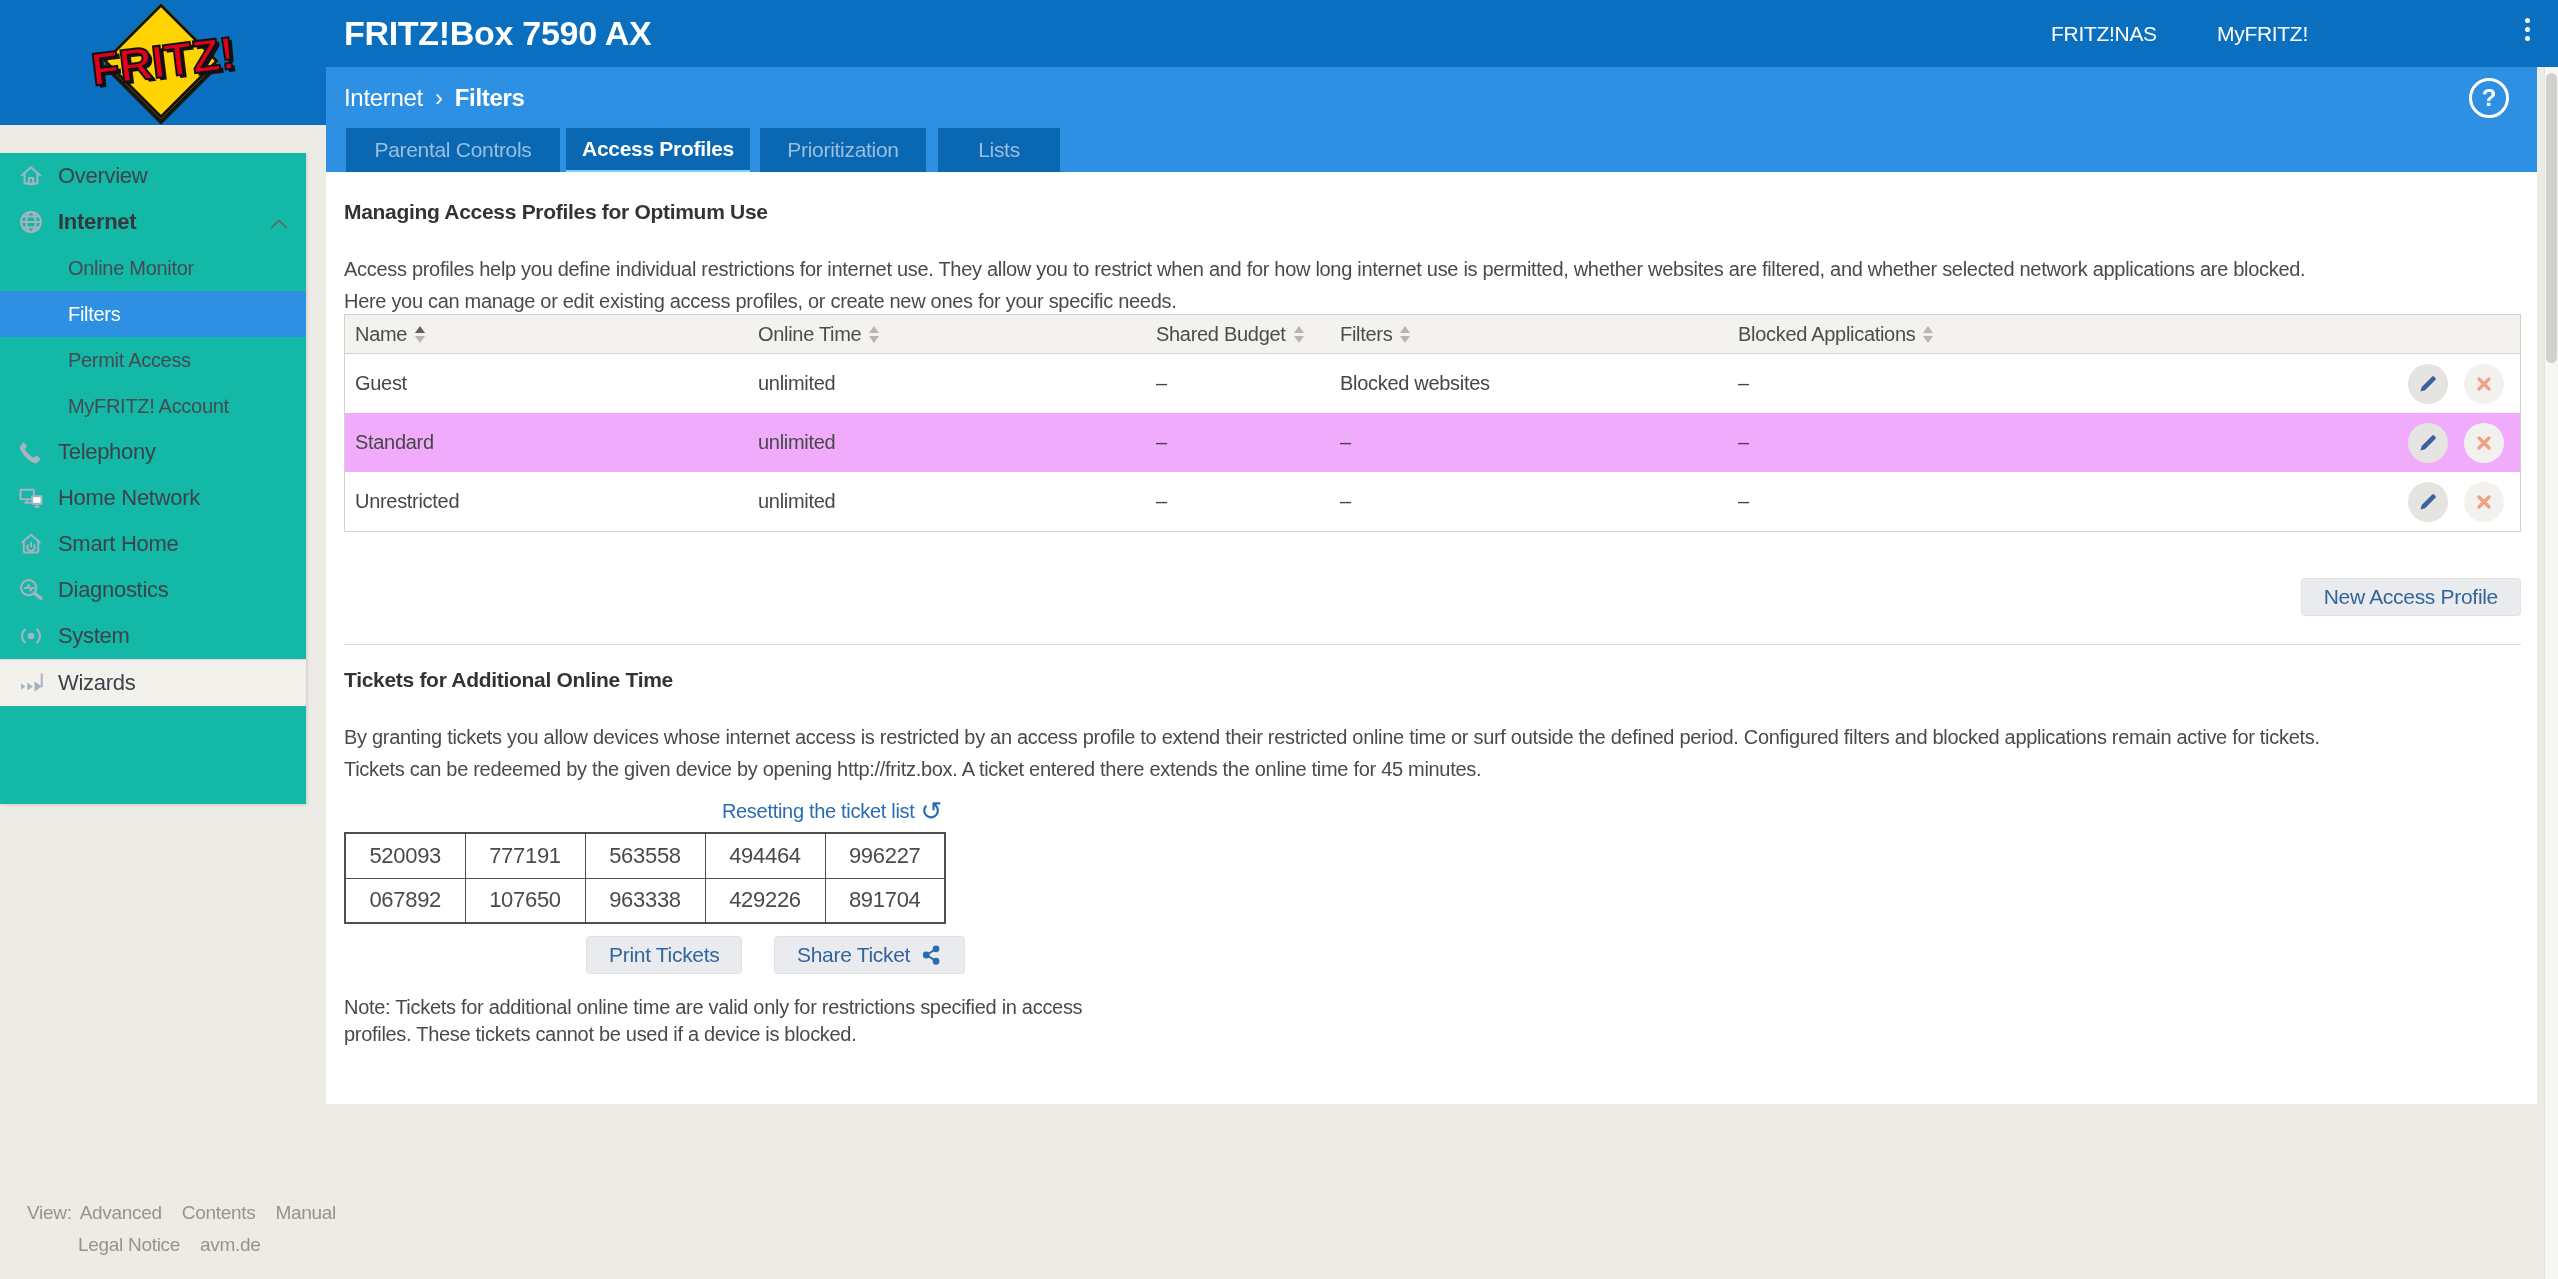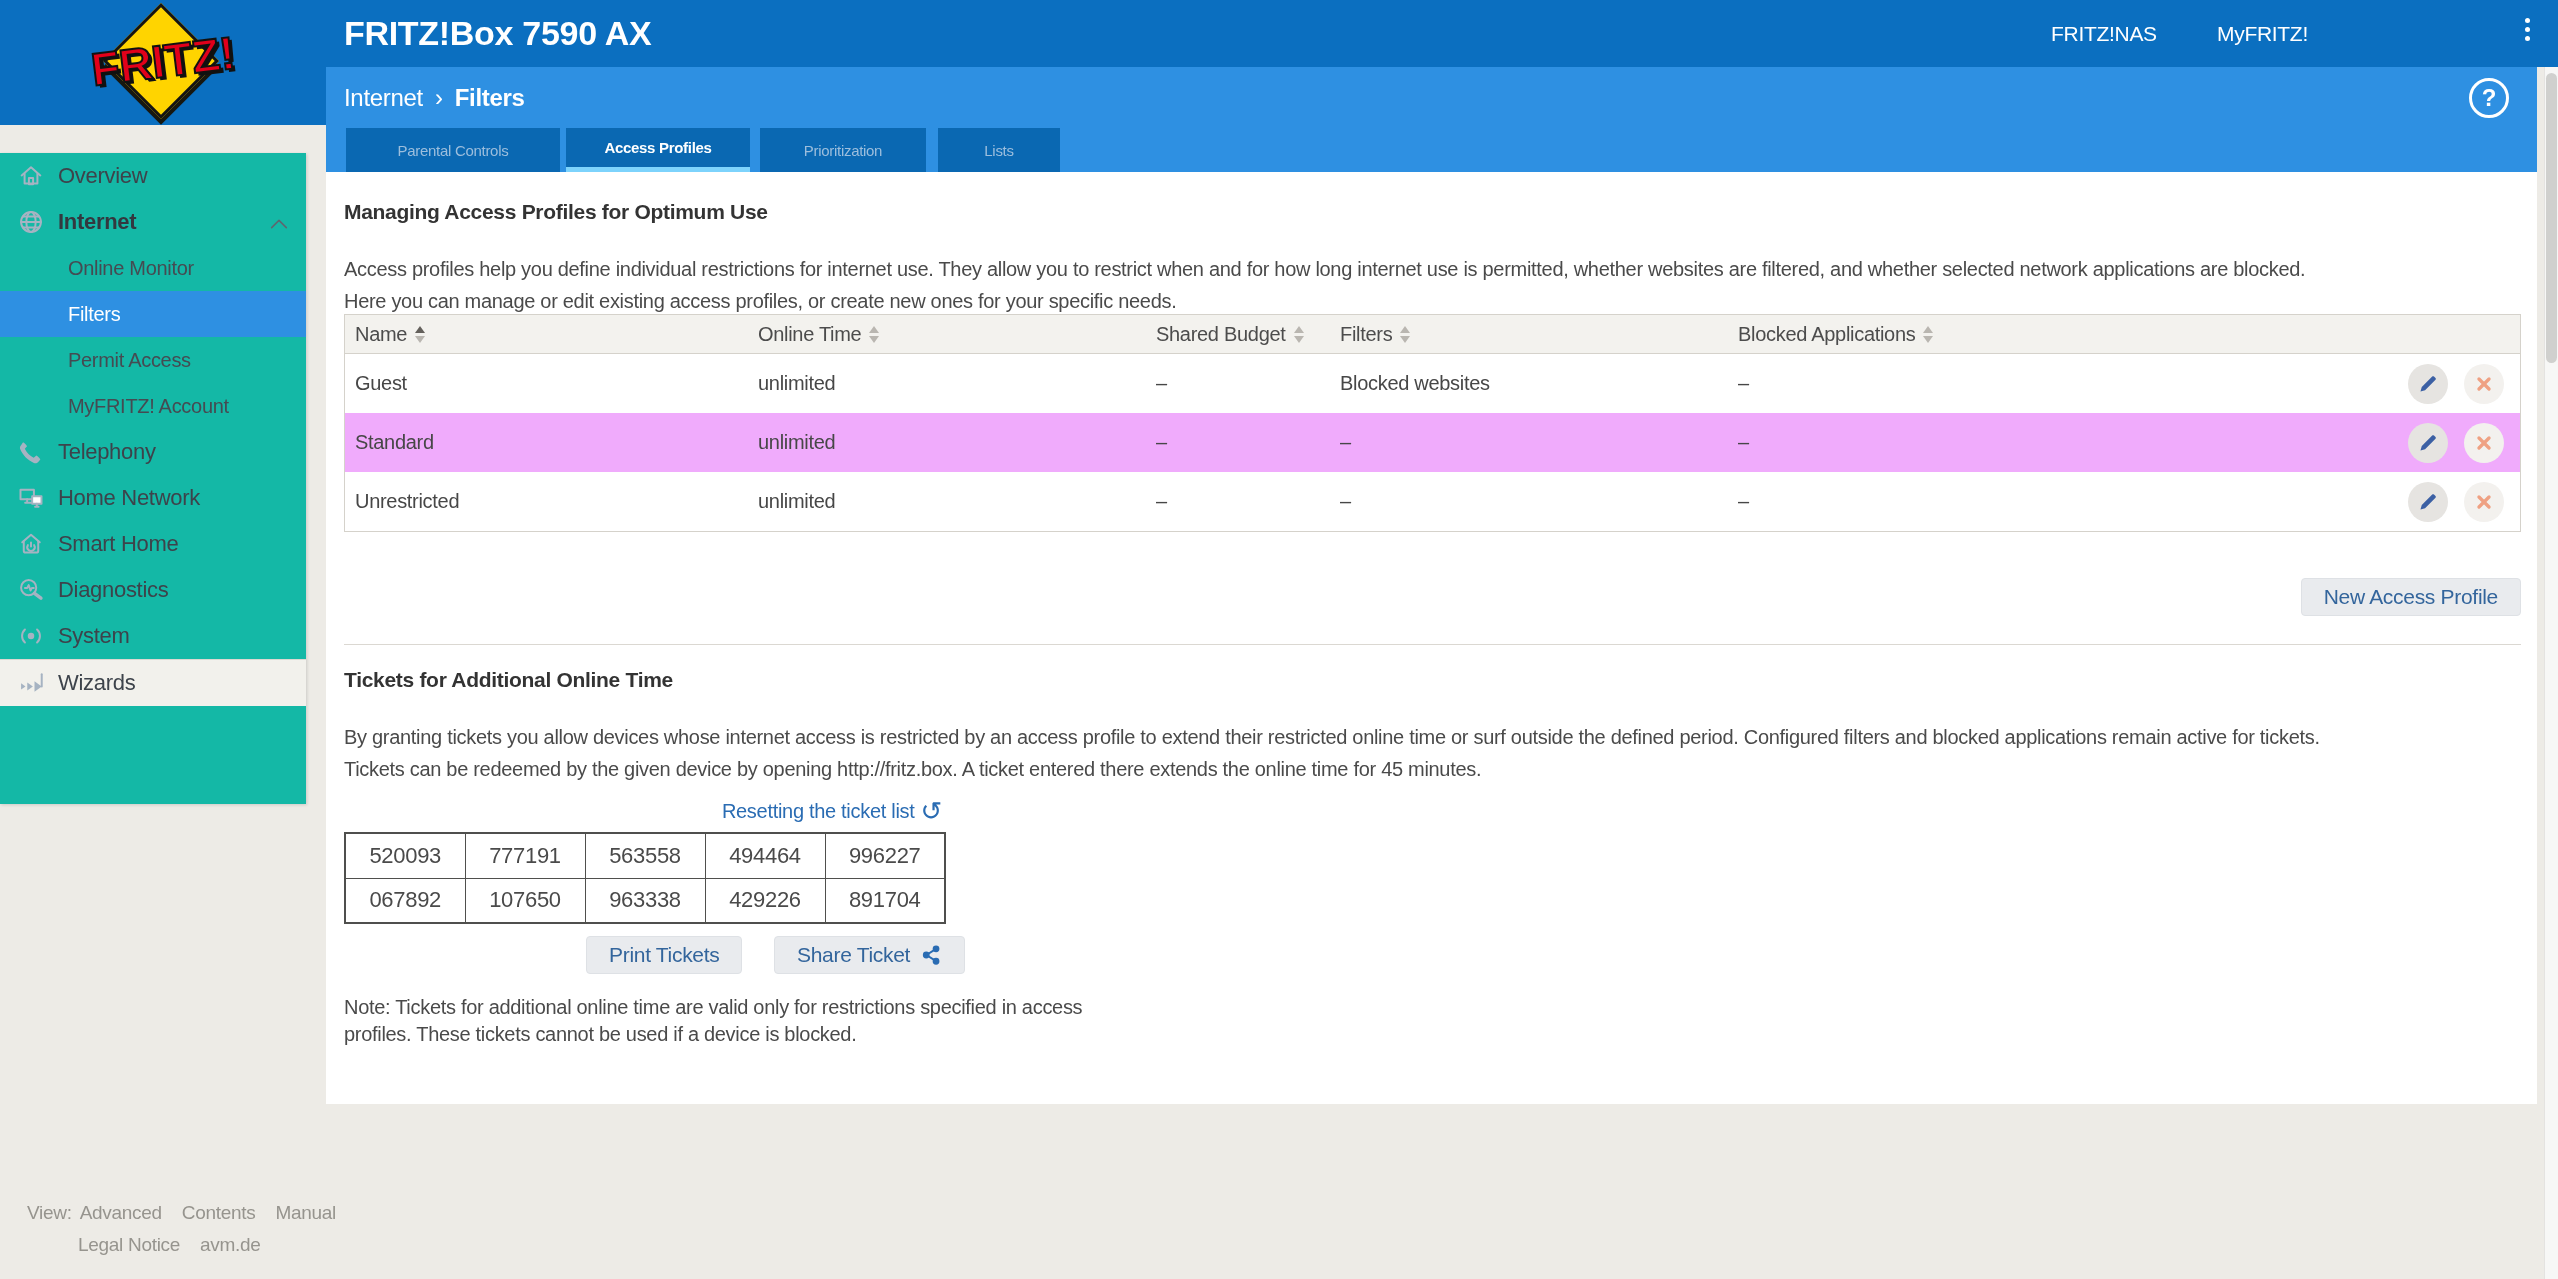--- a/index.html
+++ b/index.html
@@ -25,26 +25,26 @@
 
   
   .subheader { position:absolute; left:326px; top:67px; width:2211px; height:61px; background:#2e90e2; z-index:4; }
   .breadcrumb { position:absolute; left:18px; top:0; line-height:61px; font-size:24px; color:#fff; }
   .breadcrumb .sep { padding:0 12px; font-size:24px; font-weight:400; }
   .breadcrumb .page { font-weight:bold; }
   .help-circle { position:absolute; right:28px; top:11px; width:40px; height:40px; border:3px solid #fff; border-radius:50%; color:#fff; font-size:24px; font-weight:bold; display:flex; align-items:center; justify-content:center; cursor:pointer; }
 
   
   .tabrow { position:absolute; left:326px; top:128px; width:2211px; height:44px; background:#2e90e2; display:flex; z-index:4; }
-  .tab { height:44px; background:#0a68b2; color:#9cbedd; font-size:15px; display:flex; align-items:center; justify-content:center; cursor:pointer; }
+  .tab { height:44px; background:#0a68b2; color:#9cbedd; font-size:21px; display:flex; align-items:center; justify-content:center; cursor:pointer; }
   .tab.t0 { width:214px; margin-left:20px; }
   .tab.t1 { width:184px; margin-left:6px; }
   .tab.t2 { width:166px; margin-left:10px; }
   .tab.t3 { width:122px; margin-left:12px; }
-  .tab.active { color:#fff; font-weight:bold; border-bottom:5px solid #7dd3fc; }
+  .tab.active { color:#fff; font-weight:bold; border-bottom:2px solid #7dd3fc; }
 
   
   .sidebar { position:absolute; left:0; top:153px; width:306px; height:651px; background:#14b8a6; box-shadow:1px 1px 3px rgba(0,0,0,.14); }
   .side-item { height:46px; display:flex; align-items:center; font-size:22px; color:#3d434b; position:relative; cursor:pointer; }
   .side-item .ic { width:34px; margin-left:14px; display:flex; justify-content:center; }
   .side-item .lbl { margin-left:10px; }
   .side-item.bold .lbl { font-weight:bold; color:#33383f; }
   .side-sub { height:46px; display:flex; align-items:center; padding-left:68px; font-size:20px; color:#454b52; cursor:pointer; }
   .side-sub.selected { background:#2e90e2; color:#fff; }
   .side-item.wizards { border-top:1px solid #ddd9d2; background:#f2f1ec; height:47px; }

